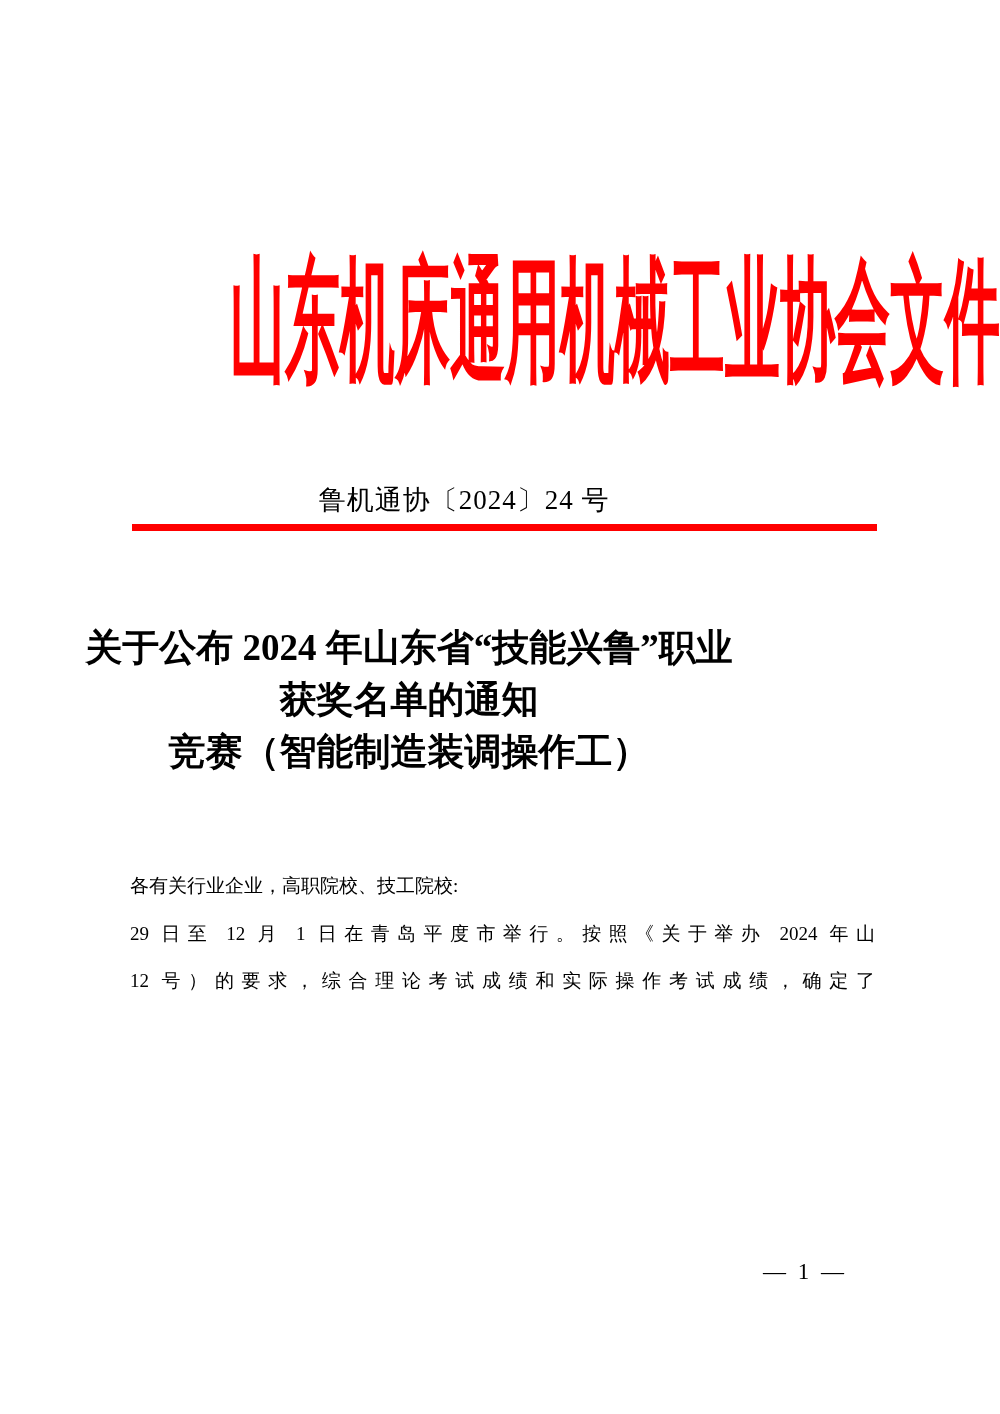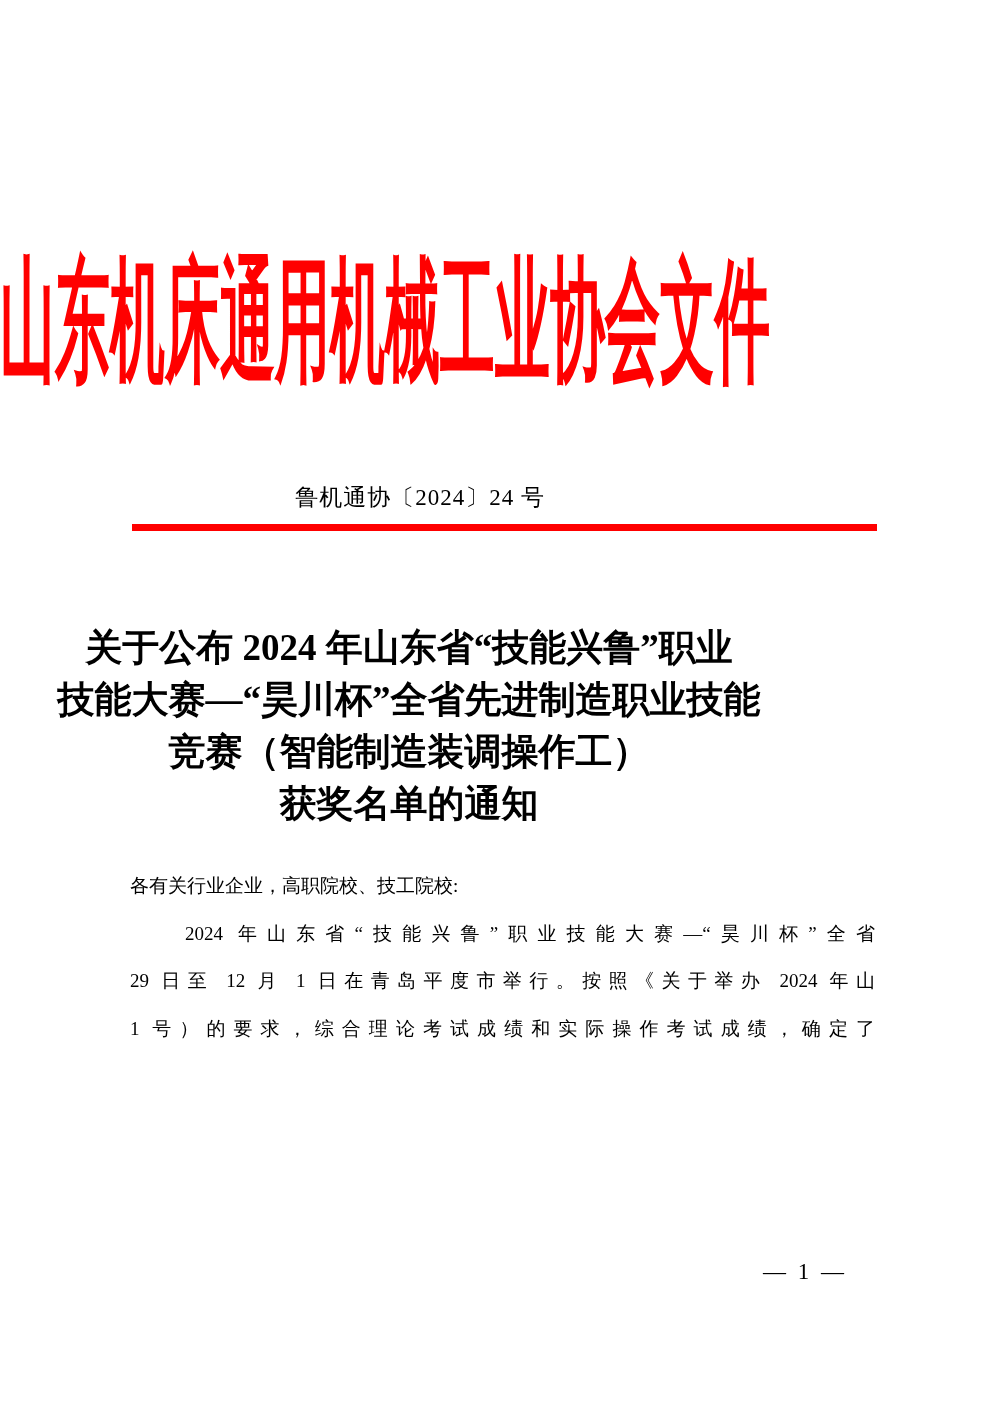--- a/index.html
+++ b/index.html
@@ -18,42 +18,43 @@
   }
   
   .red-header {
     position: absolute;
     top: 252px;
     left: 0;
     width: 1000px;
     height: 142px;
     display: flex;
     align-items: center;
-    justify-content: flex-start;
+    justify-content: flex-end;
   }
   .red-header-text {
     font-size: 55px;
     font-weight: bold;
     color: #ff0000;
     white-space: nowrap;
     letter-spacing: 0px;
     transform: scaleY(2.45);
     transform-origin: center;
     font-family: "Liberation Serif", "DejaVu Serif", serif;
   }
   
   .doc-number {
     position: absolute;
     top: 482px;
     left: 0;
     width: 840px;
     text-align: center;
-    font-size: 23px;
+    font-size: 27px;
     letter-spacing: 1px;
     white-space: nowrap;
+    padding-left: 44px;
   }
   
   .red-rule {
     position: absolute;
     top: 524px;
     left: 132px;
     width: 745px;
     height: 7px;
     background: #ff0000;
   }
@@ -113,27 +114,25 @@
   <div class="red-header">
     <span class="red-header-text">山东机床通用机械工业协会文件</span>
   </div>
 
   <div class="doc-number">鲁机通协〔2024〕24 号</div>
 
   <div class="red-rule"></div>
 
   <div class="doc-title">
     <div class="title-line">关于公布 2024 年山东省“技能兴鲁”职业</div>
-    <div class="title-line">技能大赛—“昊川杯”全省先进制造职业技能</div>
+    <div class="title-line">获奖名单的通知</div>
     <div class="title-line">竞赛（智能制造装调操作工）</div>
-    <div class="title-line">获奖名单的通知</div>
   </div>
 
   <div class="doc-body">
     <div class="body-line salutation">各有关行业企业，高职院校、技工院校:</div>
-    <div class="body-line indent">2024 年山东省“技能兴鲁”职业技能大赛—“昊川杯”全省</div>
     <div class="body-line">29 日至 12 月 1 日在青岛平度市举行。按照《关于举办 2024 年山</div>
-    <div class="body-line">1 号）的要求，综合理论考试成绩和实际操作考试成绩，确定了</div>
+    <div class="body-line">12 号）的要求，综合理论考试成绩和实际操作考试成绩，确定了</div>
   </div>
 
   <div class="page-number">— 1 —</div>
 
 </div>
 
 </body></html>

